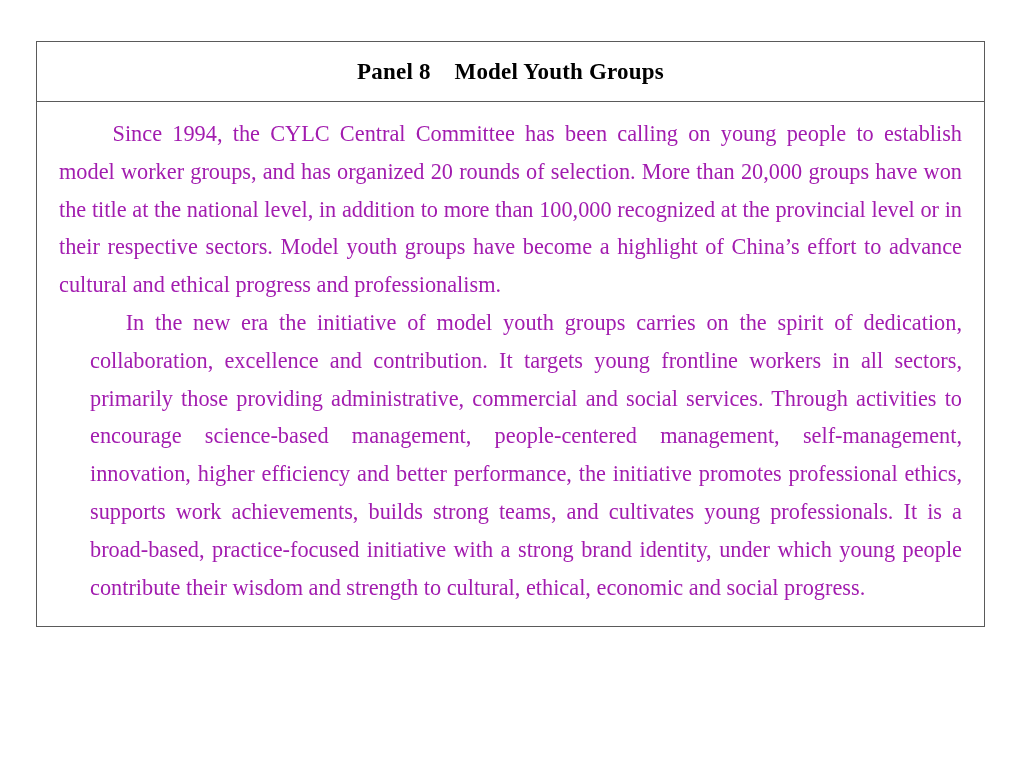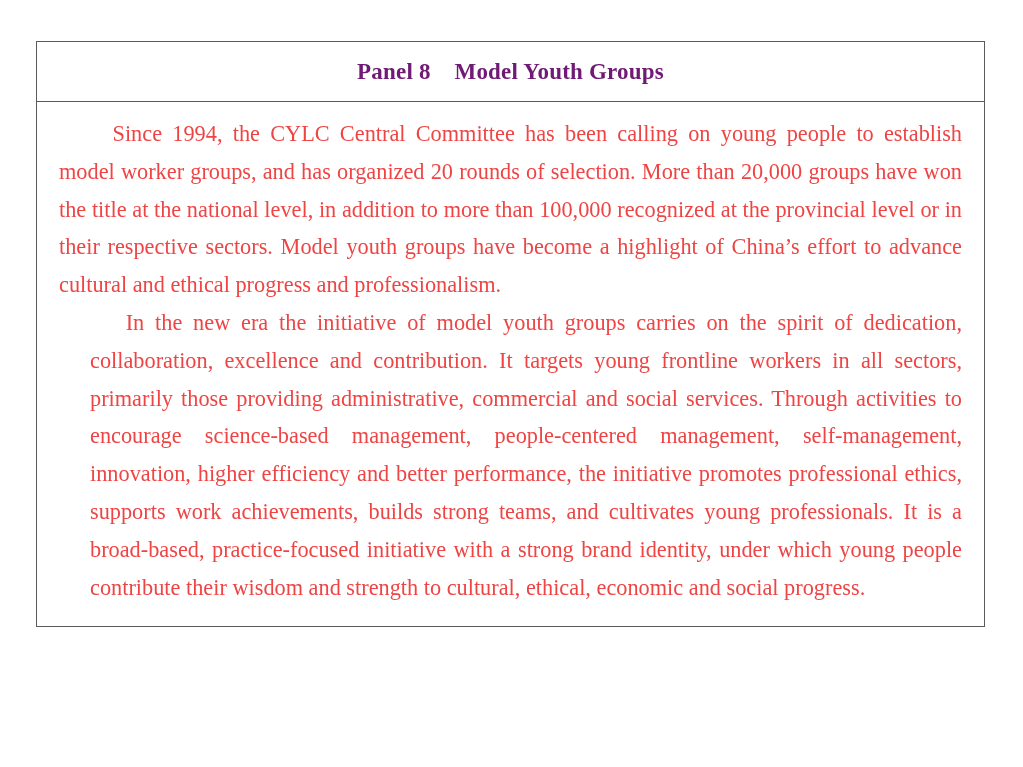--- a/index.html
+++ b/index.html
@@ -32,33 +32,33 @@
   .panel-header {
     border-bottom: 1px solid #5a5a5a;
     text-align: center;
     padding: 17px 10px 16px 10px;
   }
   .panel-title {
     font-family: "Liberation Serif", serif;
     font-weight: bold;
     font-size: 23px;
     letter-spacing: 0.2px;
-    color: #701a75;
+    color: #000000;
     white-space: pre;
   }
   .panel-body {
     padding: 13px 22px 20px 22px;
   }
   .para {
     font-family: "Liberation Serif", serif;
     font-size: 22.3px;
     line-height: 37.8px;
     text-align: justify;
     text-justify: inter-word;
-    color: #ef4444;
+    color: #a21caf;
     margin: 0;
     text-indent: 2.4em;
     hyphens: manual;
   }
   .para + .para {
     text-indent: 1.6em;
     margin-left: 31px;
   }
 </style>
 </head>

